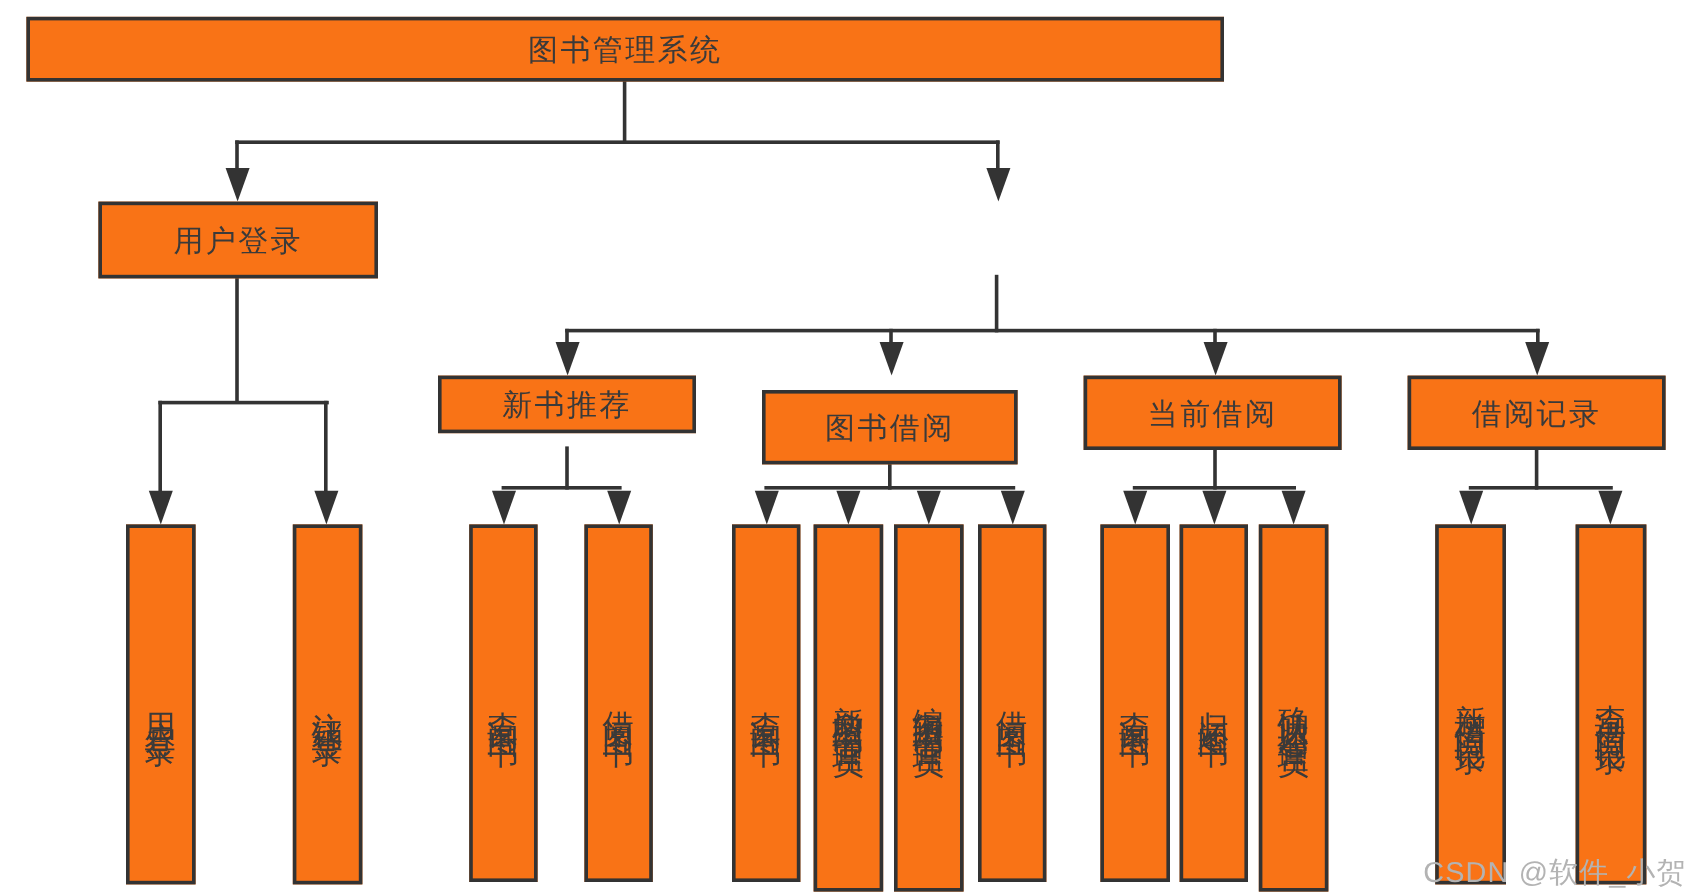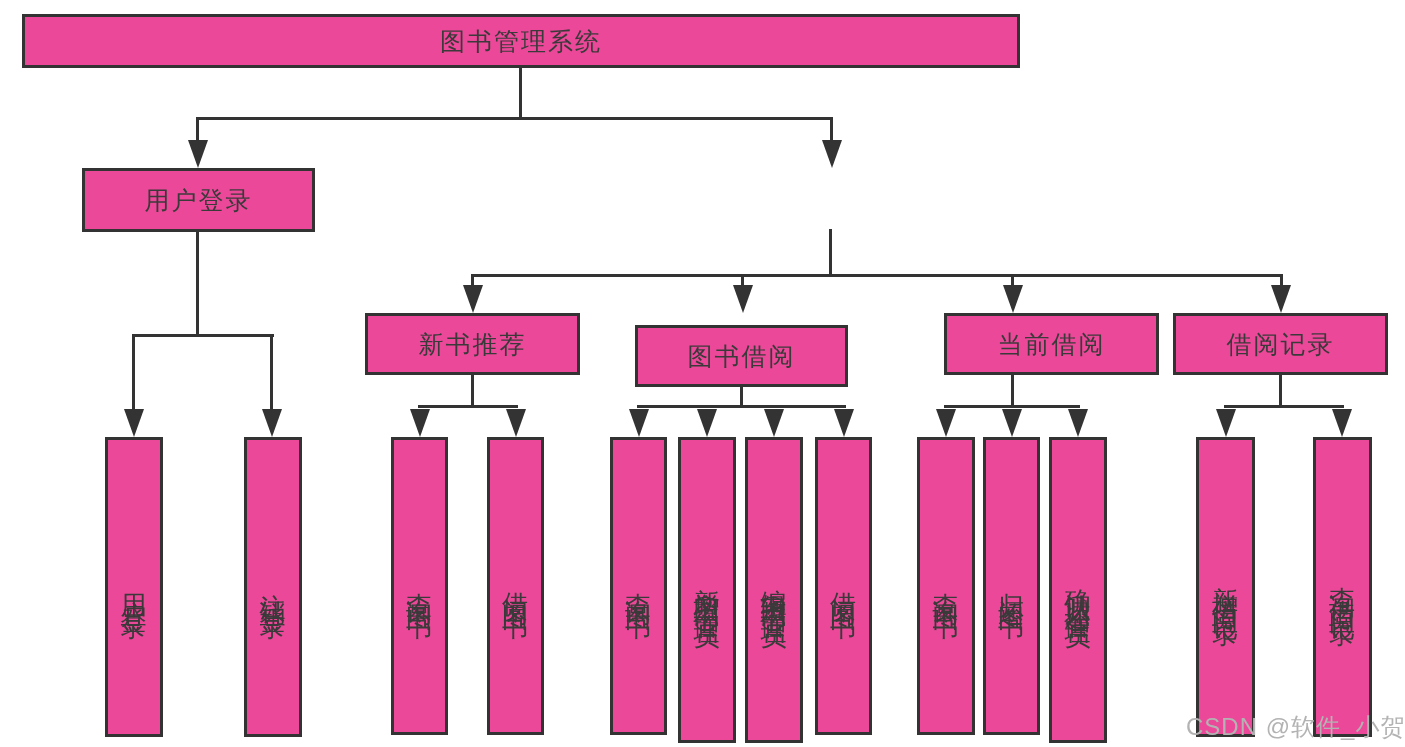--- a/index.html
+++ b/index.html
@@ -2,21 +2,21 @@
 <html><head>
 <meta charset="utf-8">
 <title>图书管理系统</title>
 <style>
   html,body{margin:0;padding:0;background:#ffffff;}
   #stage{
     position:relative;width:1405px;height:747px;background:#ffffff;
     font-family:"Liberation Sans", sans-serif;overflow:hidden;
   }
   .box{
-    position:absolute;background:#ec4899;border:3px solid #333333;
+    position:absolute;background:#f97316;border:3px solid #333333;
     box-sizing:border-box;display:flex;align-items:center;justify-content:center;
   }
   .hlbl{
     font-size:25px;color:#3a3a3a;letter-spacing:2px;white-space:nowrap;
   }
   .vlbl{
     writing-mode:vertical-rl;text-orientation:mixed;font-size:26px;
     color:#3a3a3a;letter-spacing:7px;line-height:1;white-space:nowrap;
   }
   .vlbl.tight{letter-spacing:5px;}
@@ -27,23 +27,23 @@
     border-top:28px solid #333333;
   }
   #wm{
     position:absolute;left:1186px;top:711px;font-size:24px;color:#b3b3b3;
     letter-spacing:1px;white-space:nowrap;
   }
   
   #b-root{left:22px;top:14px;width:998px;height:54px;}
   #b-ulogin{left:82px;top:168px;width:233px;height:64px;}
   #b-bmgmt{left:712px;top:168px;width:235px;height:64px;}
-  #b-nbooks{left:365px;top:313px;width:215px;height:62px;text-align:center;}
+  #b-nbooks{left:365px;top:313px;width:215px;height:48px;text-align:center;}
   #b-bborrow{left:635px;top:313px;width:213px;height:62px;margin-top:12px;}
-  #b-current{left:944px;top:313px;width:215px;height:62px;}
+  #b-current{left:903px;top:313px;width:215px;height:62px;}
   #b-records{left:1173px;top:313px;width:215px;height:62px;align-items:center;}
   
   #v-login{left:105px;top:437px;width:58px;height:300px;}
   #v-logout{left:244px;top:437px;width:58px;height:300px;}
   #v-nb-query{left:391px;top:437px;width:57px;height:298px;}
   #v-nb-borrow{left:487px;top:437px;width:57px;height:298px;}
   #v-bb-query{left:610px;top:437px;width:57px;height:298px;}
   #v-bb-add{left:678px;top:437px;width:58px;height:306px;}
   #v-bb-edit{left:745px;top:437px;width:58px;height:306px;}
   #v-bb-borrow{left:815px;top:437px;width:57px;height:298px;}

